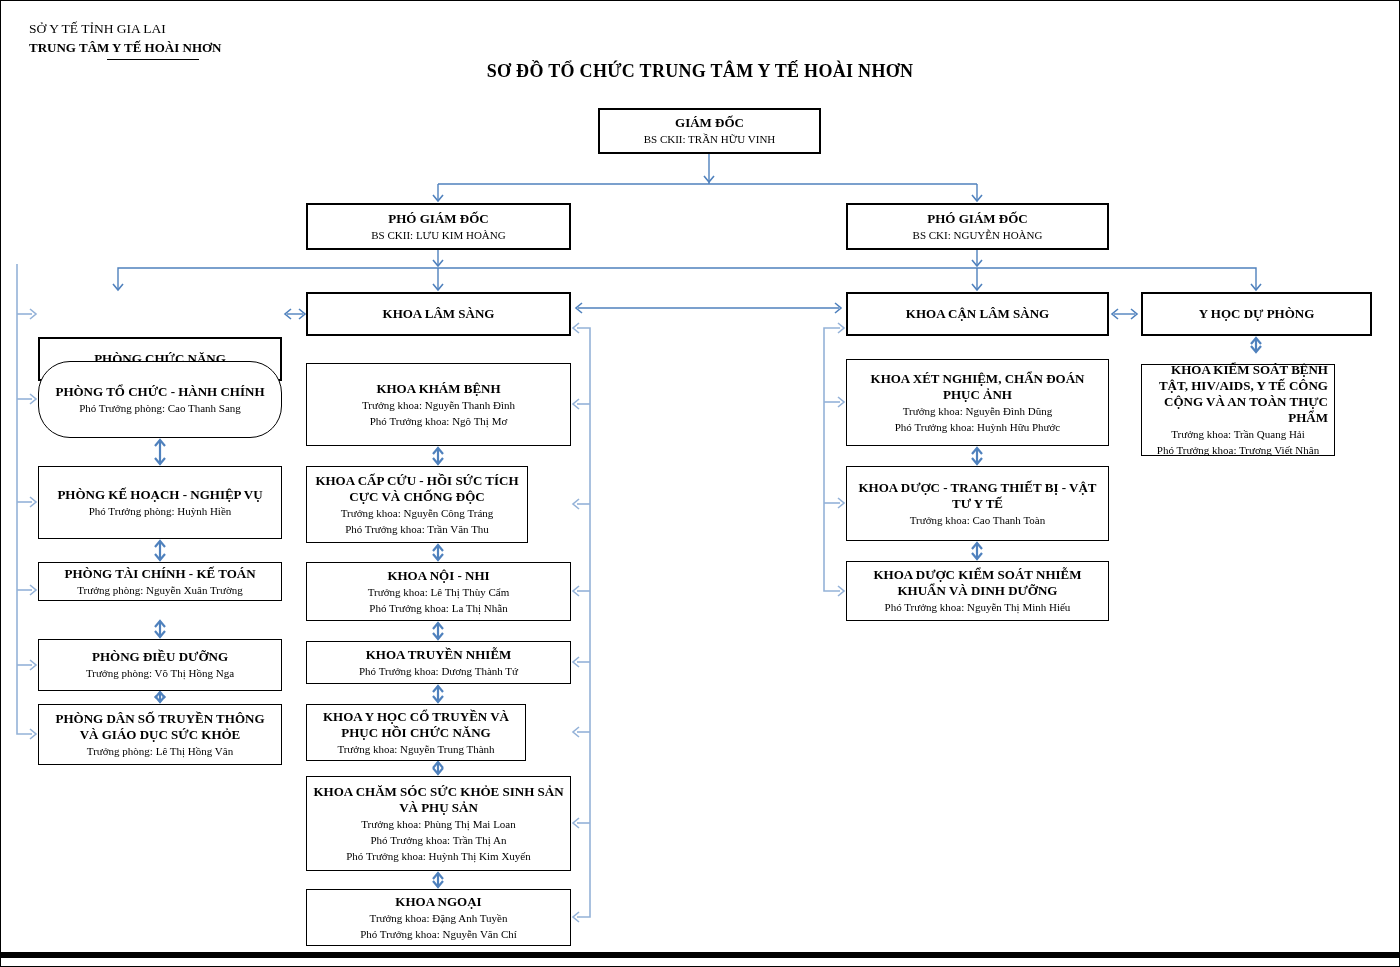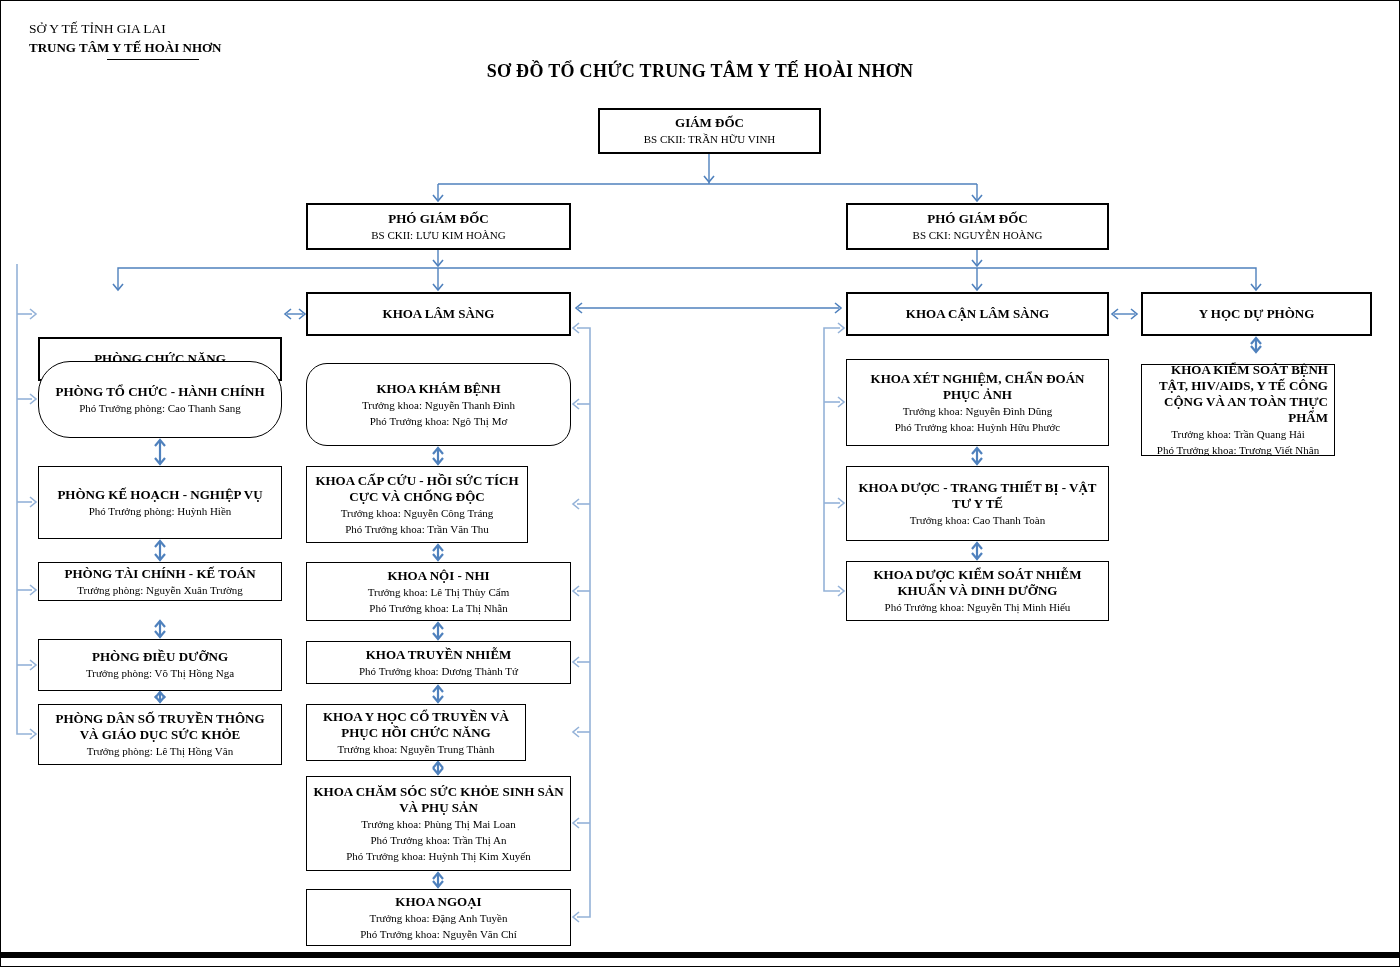--- a/index.html
+++ b/index.html
@@ -191,21 +191,21 @@
   </div>
   <div class="box" style="left:37px;top:638px;width:244px;height:52px;">
     <div class="box-title">PHÒNG ĐIỀU DƯỠNG</div>
     <div class="box-line">Trưởng phòng: Võ Thị Hồng Nga</div>
   </div>
   <div class="box" style="left:37px;top:703px;width:244px;height:61px;">
     <div class="box-title">PHÒNG DÂN SỐ TRUYỀN THÔNG VÀ GIÁO DỤC SỨC KHỎE</div>
     <div class="box-line">Trưởng phòng: Lê Thị Hồng Vân</div>
   </div>
 
-  <div class="box" style="left:305px;top:362px;width:265px;height:83px;border-radius:21px;">
+  <div class="box" style="left:305px;top:362px;width:265px;height:83px;">
     <div class="box-title">KHOA KHÁM BỆNH</div>
     <div class="box-line">Trưởng khoa: Nguyễn Thanh Đình</div>
     <div class="box-line">Phó Trưởng khoa: Ngô Thị Mơ</div>
   </div>
   <div class="box" style="left:305px;top:465px;width:222px;height:77px;">
     <div class="box-title">KHOA CẤP CỨU - HỒI SỨC TÍCH CỰC VÀ CHỐNG ĐỘC</div>
     <div class="box-line">Trưởng khoa: Nguyễn Công Tráng</div>
     <div class="box-line">Phó Trưởng khoa: Trần Văn Thu</div>
   </div>
   <div class="box" style="left:305px;top:561px;width:265px;height:59px;">

